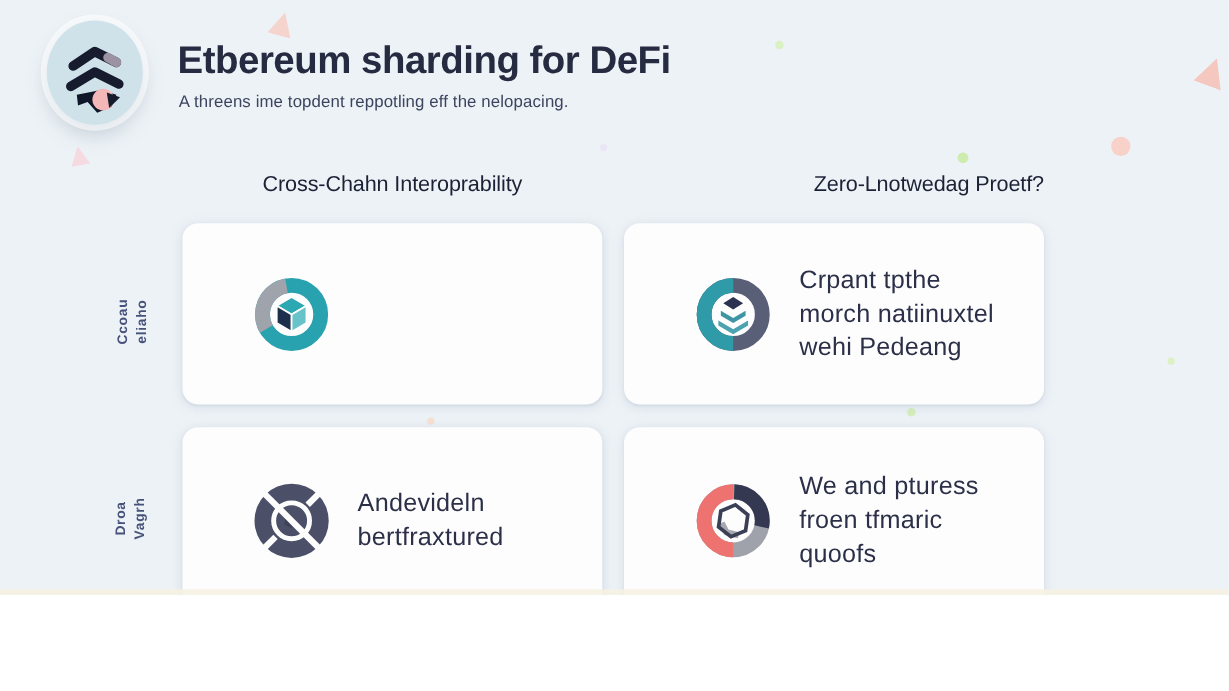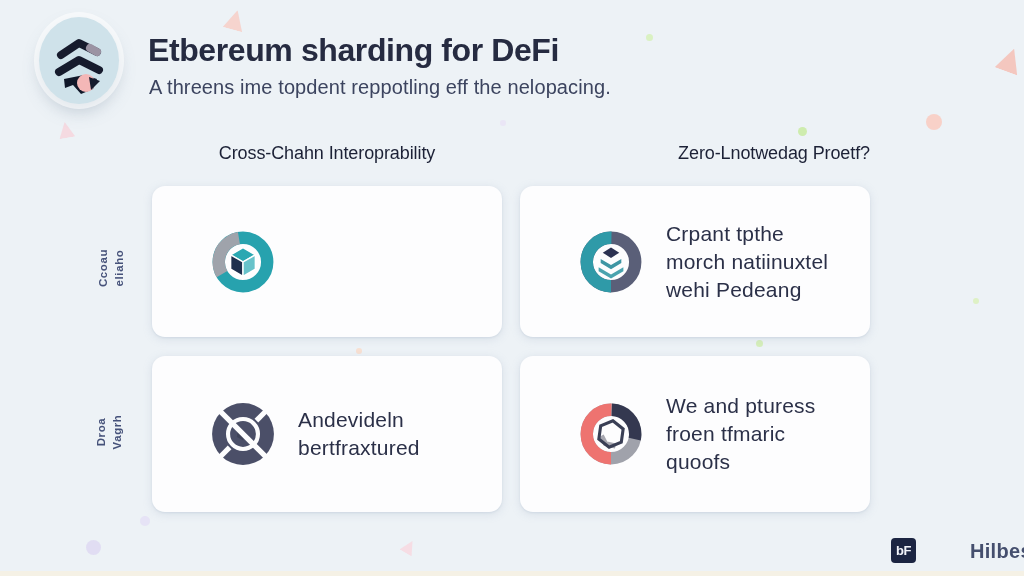--- a/index.html
+++ b/index.html
@@ -1,17 +1,17 @@
 <!DOCTYPE html>
 <html><head>
 <meta charset="utf-8">
 <style>
   html,body{margin:0;padding:0;}
   .canvas{
-    position:relative;width:1024px;height:576px;overflow:hidden;
+    position:relative;width:1024px;height:496px;overflow:hidden;
     background:#edf2f6;
     font-family:"Liberation Sans",sans-serif;
     color:#2b3048;
   }
   
   .confetti-layer{position:absolute;inset:0;pointer-events:none;}
   .cf{position:absolute;opacity:.75;}
   .cf.dot{border-radius:50%;}
   .cf.triangle{clip-path:polygon(50% 0,100% 100%,0 100%);}
 
@@ -20,21 +20,21 @@
     position:absolute;left:39px;top:17px;width:80px;height:87px;border-radius:50%;
     background:#cfe2ea;
     box-shadow:0 0 0 5px rgba(255,255,255,.55), 0 8px 16px rgba(120,140,160,.35);
   }
   .title{
     position:absolute;left:148px;top:30px;
     font-size:32px;font-weight:700;letter-spacing:-.4px;color:#262b41;line-height:40px;
   }
   .subtitle{
     position:absolute;left:149px;top:76px;
-    font-size:20px;font-weight:400;color:#3c445f;letter-spacing:.1px;
+    font-size:14px;font-weight:400;color:#3c445f;letter-spacing:.1px;
   }
 
   
   .col-header{
     position:absolute;top:143px;width:350px;text-align:center;
     font-size:18px;font-weight:400;color:#1c2136;letter-spacing:-.1px;
   }
   .col-header.c0{left:152px;}
   .col-header.c1{left:520px;text-align:right;}
 

